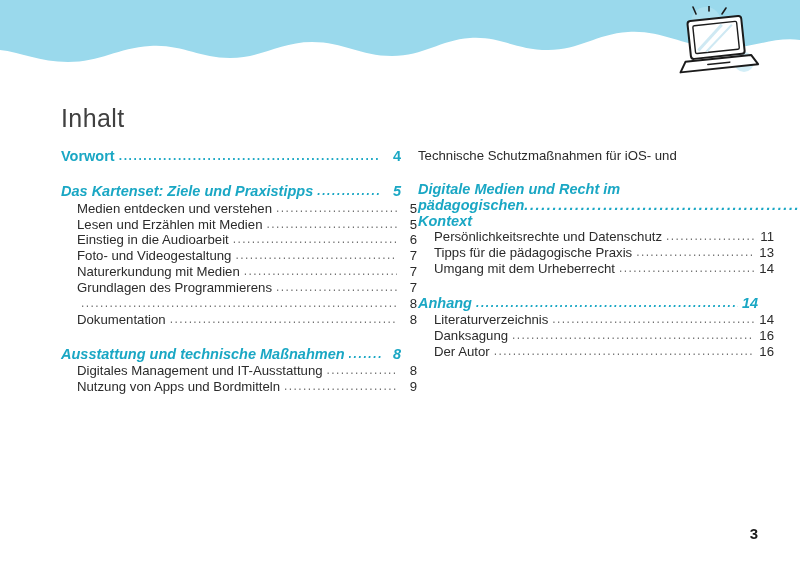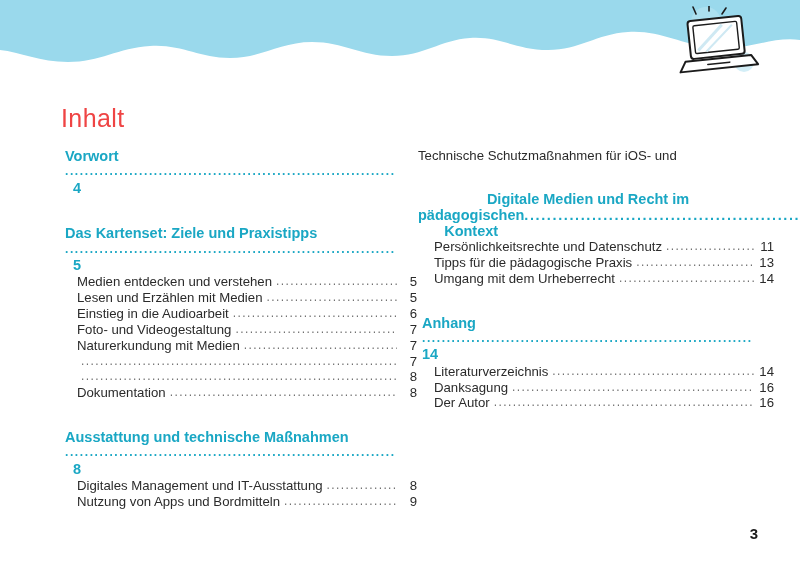--- a/index.html
+++ b/index.html
@@ -46,21 +46,21 @@
     top: 96px;
     left: 0;
     width: 800px;
     height: 468px;
   }
   .title {
     position: absolute;
     left: 61px;
     top: 8px;
     font-size: 25px;
-    color: #ef4444;
+    color: #404040;
     font-weight: normal;
     letter-spacing: 0.4px;
   }
   .col {
     position: absolute;
     top: 52px;
   }
   .col-left { left: 61px; width: 340px; }
   .col-right { left: 418px; width: 340px; }
 
@@ -91,34 +91,33 @@
     white-space: nowrap;
     text-align: right;
     min-width: 16px;
   }
 
   
   .lvl1 {
     color: #1aa7c4;
     font-weight: bold;
     font-size: 14.5px;
-    flex-direction: column;
   }
   .lvl1 .dots { color: #1aa7c4; letter-spacing: 1.6px; }
   .lvl1 .pg { color: #1aa7c4; }
 
   
   .lvl2 {
     color: #2b2b2b;
     font-size: 13.2px;
     padding-left: 16px;
   }
   .lvl2 .pg { color: #2b2b2b; }
 
-  .sp-before-1 { margin-top: 28px; }
+  .sp-before-1 { margin-top: 18px; font-style: italic; }
   .sp-before-2 { }
   .sp-first { margin-top: 0; }
 
   .multiline {
     display: block;
     padding-left: 0;
   }
   .multiline .row2 {
     display: flex;
     align-items: baseline;
@@ -214,20 +213,21 @@
         <span class="pg">7</span>
       </div>
 
       <div class="entry lvl2 sp-before-2">
         <span class="lbl">Naturerkundung mit Medien</span>
         <span class="dots">...................................................................</span>
         <span class="pg">7</span>
       </div>
 
       <div class="entry lvl2 sp-before-2">
+        <span class="lbl">Grundlagen des Programmierens</span>
         <span class="dots">...................................................................</span>
         <span class="pg">7</span>
       </div>
 
       <div class="entry lvl2 sp-before-2">
         <span class="dots">...................................................................</span>
         <span class="pg">8</span>
       </div>
 
       <div class="entry lvl2 sp-before-2">
@@ -255,21 +255,21 @@
       </div>
 
     </div>
 
     <div class="col col-right">
 
       <div class="multiline lvl2 sp-first" style="font-size:13.2px;color:#2b2b2b;">
         <div class="wrapline">Technische Schutzmaßnahmen für iOS- und</div>
       </div>
 
-      <div class="multiline lvl1 sp-before-1" style="color:#1aa7c4;font-weight:bold;font-size:14.5px;text-align:center;">
+      <div class="multiline lvl1 sp-before-1" style="color:#1aa7c4;font-weight:bold;font-size:14.5px;">
         <div class="wrapline">Digitale Medien und Recht im</div>
         <div class="row2">
           <span class="lbl">pädagogischen Kontext</span>
           <span class="dots" style="color:#1aa7c4;">...................................................................</span>
 
         </div>
       </div>
 
       <div class="entry lvl2 sp-before-2">
         <span class="lbl">Persönlichkeitsrechte und Datenschutz</span>

